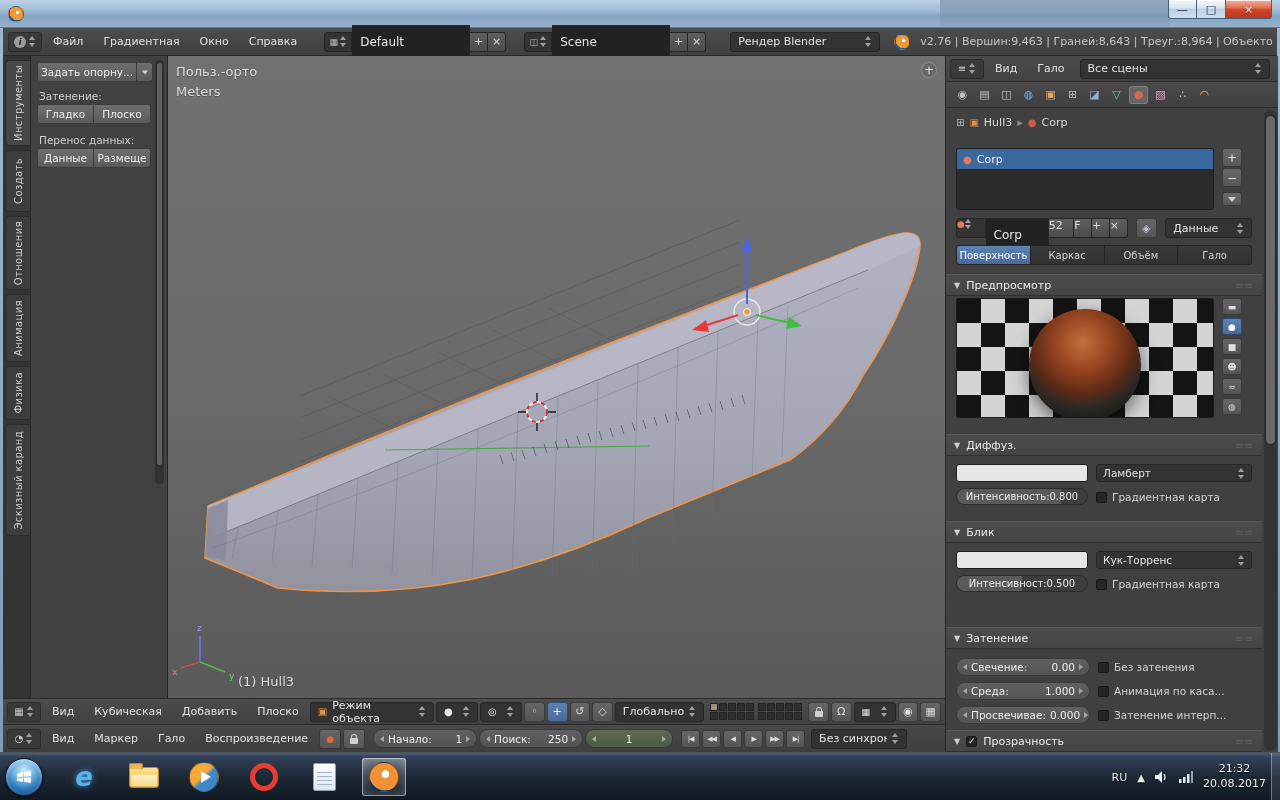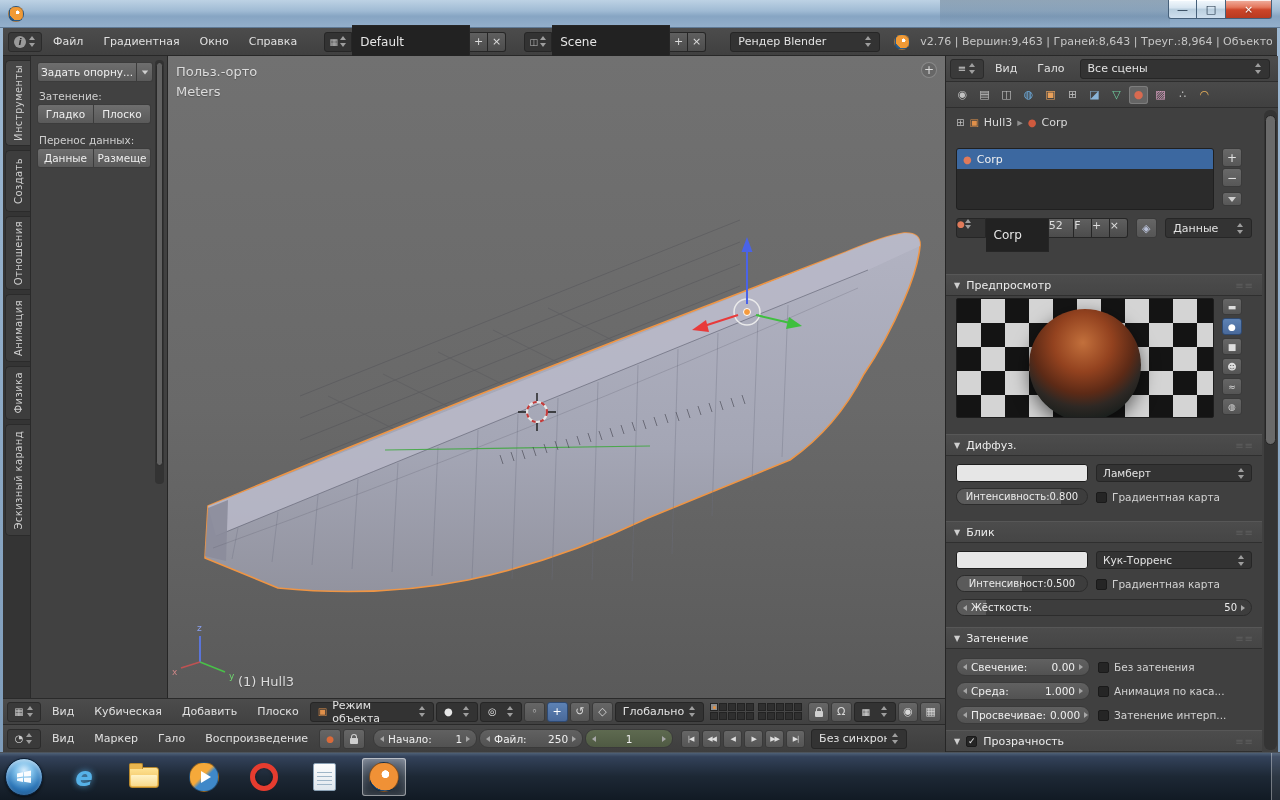--- a/index.html
+++ b/index.html
@@ -479,21 +479,21 @@
         </div>
 
       <div class="numfield" style="width:104px;margin-left:6px">
         <span class="arrL"></span>
         <span class="lab">Начало:</span>
         <span class="val">1</span>
         <span class="arrR"></span>
       </div>
       <div class="numfield" style="width:104px">
         <span class="arrL"></span>
-        <span class="lab">Файл:</span>
+        <span class="lab">Поиск:</span>
         <span class="val">250</span>
         <span class="arrR"></span>
       </div>
       <div class="numfield" style="width:88px;background:linear-gradient(#5e6a50,#4f5a43)">
         <span class="arrL"></span>
         <span class="val" style="margin:0 auto">1</span>
         <span class="arrR"></span>
       </div>
 
       <div style="display:flex;gap:2px;margin-left:6px">
@@ -576,20 +576,26 @@
           <div class="cbtn" style="width:18px;border:1px solid #262626;border-left:none;border-radius:0 3px 3px 0">×</div>
           <div class="iconsq" style="margin-left:8px">
               <span style="color:#b8c0d8">◈</span>
             </div>
           <div class="dropbtn" style="width:88px;margin-left:8px;height:20px">
             <span>Данные</span>
             <span class="ud" style="margin-left:auto"></span>
           </div>
         </div>
 
+        <div class="mtabs">
+          <div class="mtab active">Поверхность</div>
+          <div class="mtab">Каркас</div>
+          <div class="mtab">Объём</div>
+          <div class="mtab">Гало</div>
+        </div>
 
         <div class="phead" style="top:166px">
           <span class="tri">▼</span>
           <span>Предпросмотр</span>
           <span class="grip">≡≡</span>
         </div>
         <div class="preview">
           <div class="psphere"></div>
         </div>
         <div class="pvbtn" style="top:190px">▬</div>
@@ -628,27 +634,20 @@
           <span>Кук-Торренс</span>
           <span class="ud"></span>
         </div>
         <div class="slider" style="left:10px;top:467px;width:132px">
           <div class="fill" style="width:50%"></div>
           <span>Интенсивност:0.500</span>
         </div>
         <div class="cbrow" style="left:150px;top:470px">
           <span class="cb"></span>
           <span>Градиентная карта</span>
-        </div>
-        <div class="slider" style="left:10px;top:491px;width:296px;justify-content:flex-start">
-          <div class="fill" style="width:10%"></div>
-          <span class="arrL"></span>
-          <span>Жёсткость:</span>
-          <span class="val">50</span>
-          <span class="arrR"></span>
         </div>
 
         <div class="phead" style="top:519px">
           <span class="tri">▼</span>
           <span>Затенение</span>
           <span class="grip">≡≡</span>
         </div>
         <div class="numfield" style="position:absolute;left:10px;top:550px;width:134px;height:18px">
           <span class="arrL"></span>
           <span class="lab">Свечение:</span>
@@ -716,16 +715,34 @@
     <div class="task" style="left:242px">
         <span class="opera"></span>
       </div>
     <div class="task" style="left:302px">
         <span class="doc"></span>
       </div>
     <div class="task active" style="left:362px">
         <span class="blicon"></span>
       </div>
 
+    <div class="tray" style="right:14px">
+      <span class="small" style="font-size:11px">RU</span>
+      <span class="small">▲</span>
+      <svg width="14" height="12" viewBox="0 0 14 12">
+        <path d="M0 4 H3 L7 0 V12 L3 8 H0 Z" fill="#e8f0f8"></path>
+        <path d="M9 3 Q11 6 9 9" stroke="#e8f0f8" stroke-width="1.2" fill="none"></path>
+      </svg>
+      <svg width="14" height="12" viewBox="0 0 14 12">
+        <rect x="0" y="8" width="2.5" height="4" fill="#e8f0f8"></rect>
+        <rect x="4" y="6" width="2.5" height="6" fill="#e8f0f8"></rect>
+        <rect x="8" y="3" width="2.5" height="9" fill="#e8f0f8"></rect>
+        <rect x="12" y="0" width="2" height="12" fill="#8fa0b0"></rect>
+      </svg>
+      <div class="clock">
+        <span>21:32</span>
+        <span>20.08.2017</span>
+      </div>
+    </div>
     <div class="deskstrip"></div>
   </div>
 
 </div>
 
 </body></html>

